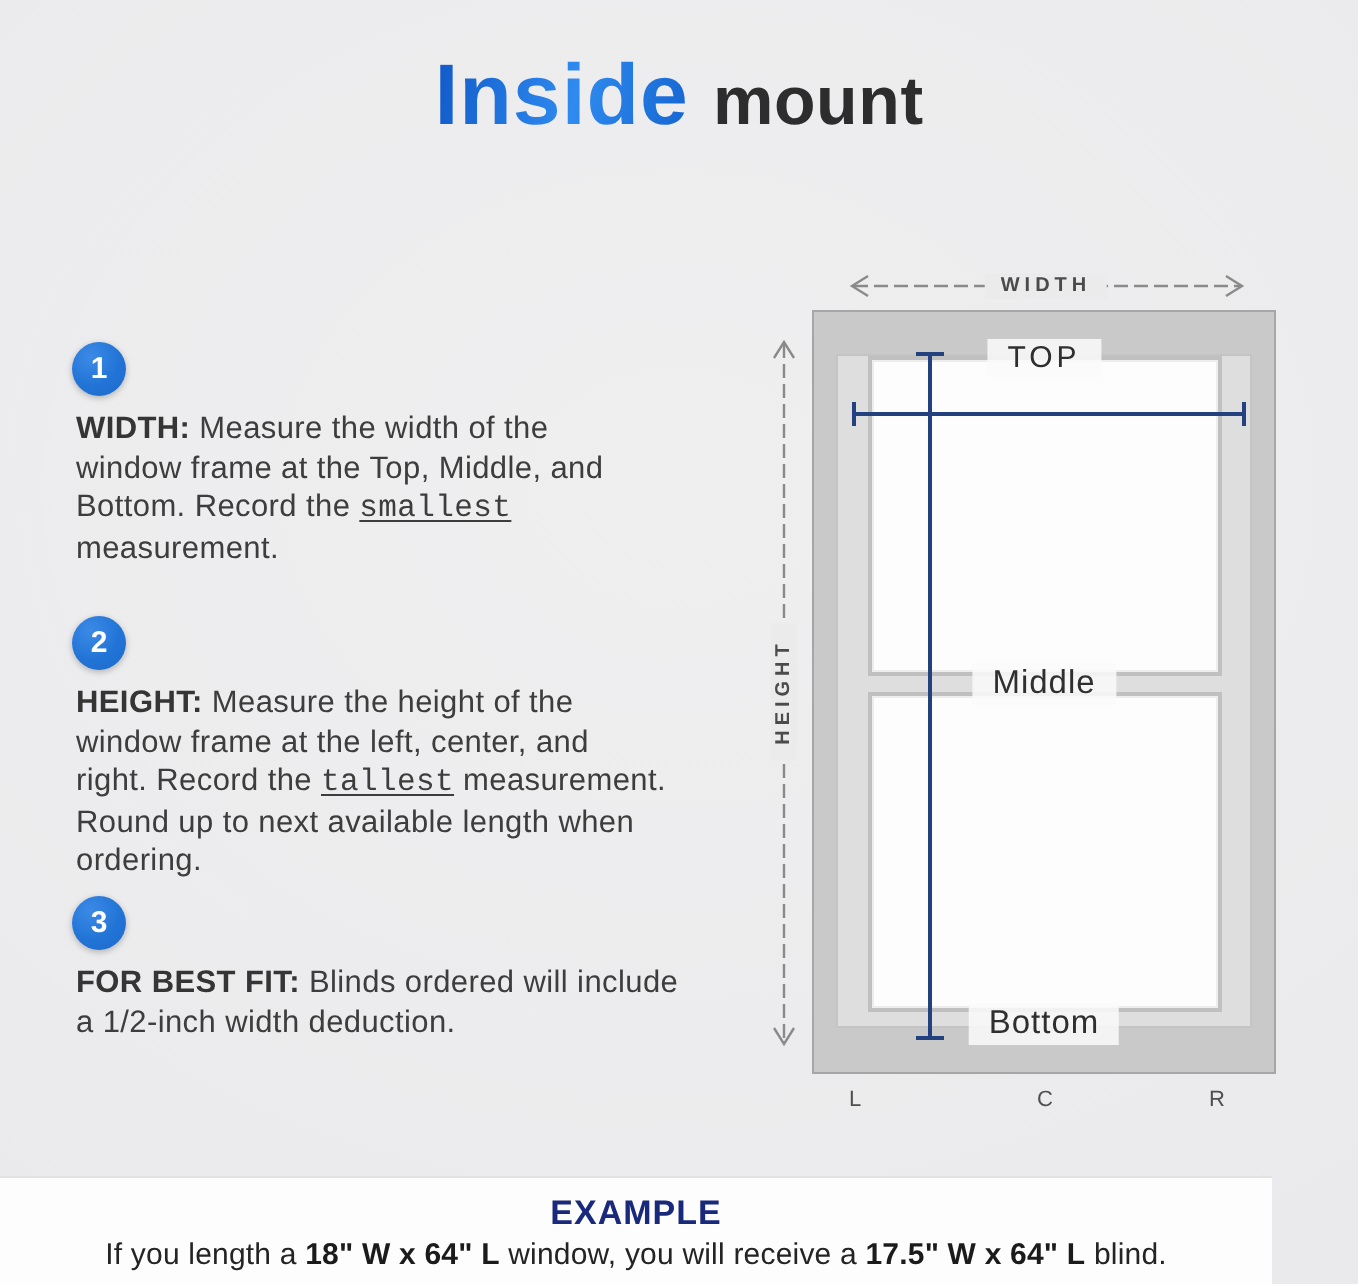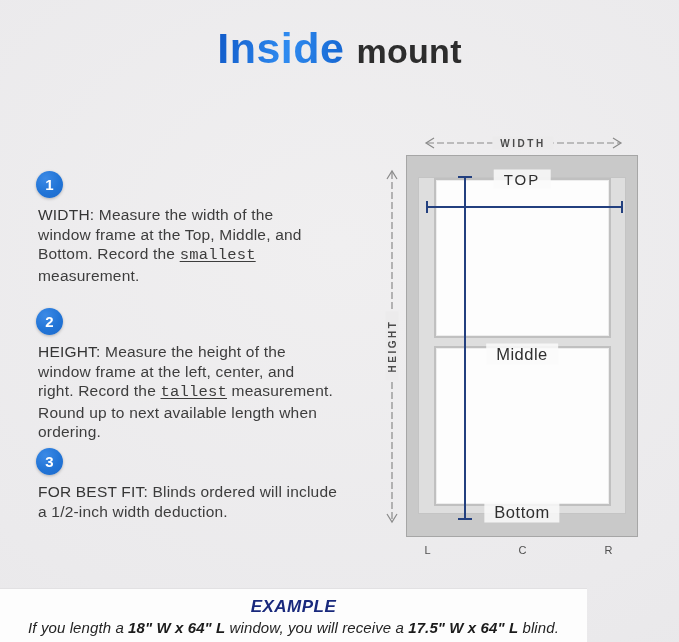--- a/index.html
+++ b/index.html
@@ -30,21 +30,21 @@
     background:radial-gradient(circle at 35% 28%, #3c8ae6 0%, #2174d6 55%, #1e6acb 100%);
     color:#fff; font-size:15px; font-weight:700;
     display:flex; align-items:center; justify-content:center;
     box-shadow:0 1px 3px rgba(0,0,0,0.25);
   }
   .step-text {
     margin-top:7px; margin-left:2px;
     font-size:15.5px; line-height:19.6px; color:#3d3d3d;
     letter-spacing:0.2px; white-space:pre-line;
   }
-  .step-lead { font-weight:400; color:#353535;margin-top:47px; }
+  .step-lead { font-weight:700; color:#353535;margin-top:47px; }
   .step-underline { text-decoration:underline; text-underline-offset:2px;font-family:Liberation Mono, monospace; }
 
   
   .win-frame {
     position:absolute; left:406px; top:155px; width:232px; height:382px;
     background:#c9c9c9; border:1px solid #a6a6a6;
   }
   .win-jamb {
     position:absolute; left:11px; top:21px; right:11px; bottom:22px;
     background:#dedede; border:1px solid #c4c4c4;
@@ -69,31 +69,31 @@
     left:392px; top:346px; writing-mode:vertical-rl;
     transform:translate(-50%,-50%) rotate(180deg);
     padding:8px 1px; letter-spacing:2.5px;
   }
 
   .pos-chip {
     position:absolute; left:522px; z-index:5; transform:translate(-50%,-50%);
     background:rgba(250,250,250,0.85); color:#2f2f2f; padding:1px 10px; white-space:nowrap;
   }
   .pos-top { top:179px; font-size:15px; letter-spacing:2px; }
-  .pos-middle { top:354px; font-size:16.5px; letter-spacing:0.5px; }
+  .pos-middle { top:342px; font-size:16.5px; letter-spacing:0.5px; }
   .pos-bottom { top:512px; font-size:16.5px; letter-spacing:0.5px; }
 
   .lcr { position:absolute; top:544px; z-index:2; transform:translateX(-50%);
          font-size:11px; letter-spacing:1px; color:#4f4f4f; }
   .lcr-l { left:428px; } .lcr-c { left:523px; } .lcr-r { left:609px; }
 
   
   .example {
-    position:absolute; left:0; top:588px; width:587px; height:54px;
-    background:#fdfdfd; border-top:1px solid #e2e1e3; text-align:center;font-style:italic;
+    position:absolute; left:0; top:588px; width:636px; height:54px;
+    background:#fdfdfd; border-top:1px solid #e2e1e3; text-align:center;
   }
   .example-heading { margin-top:8px; font-size:17px; font-weight:700; color:#19297c; letter-spacing:0.5px; }
   .example-body { margin-top:2px; font-size:15px; color:#242424; letter-spacing:0.1px; }
   .example-bold { font-weight:700; color:#1b1b1b; }
 </style>
 </head>
 <body>
 
 <div class="canvas">
 

